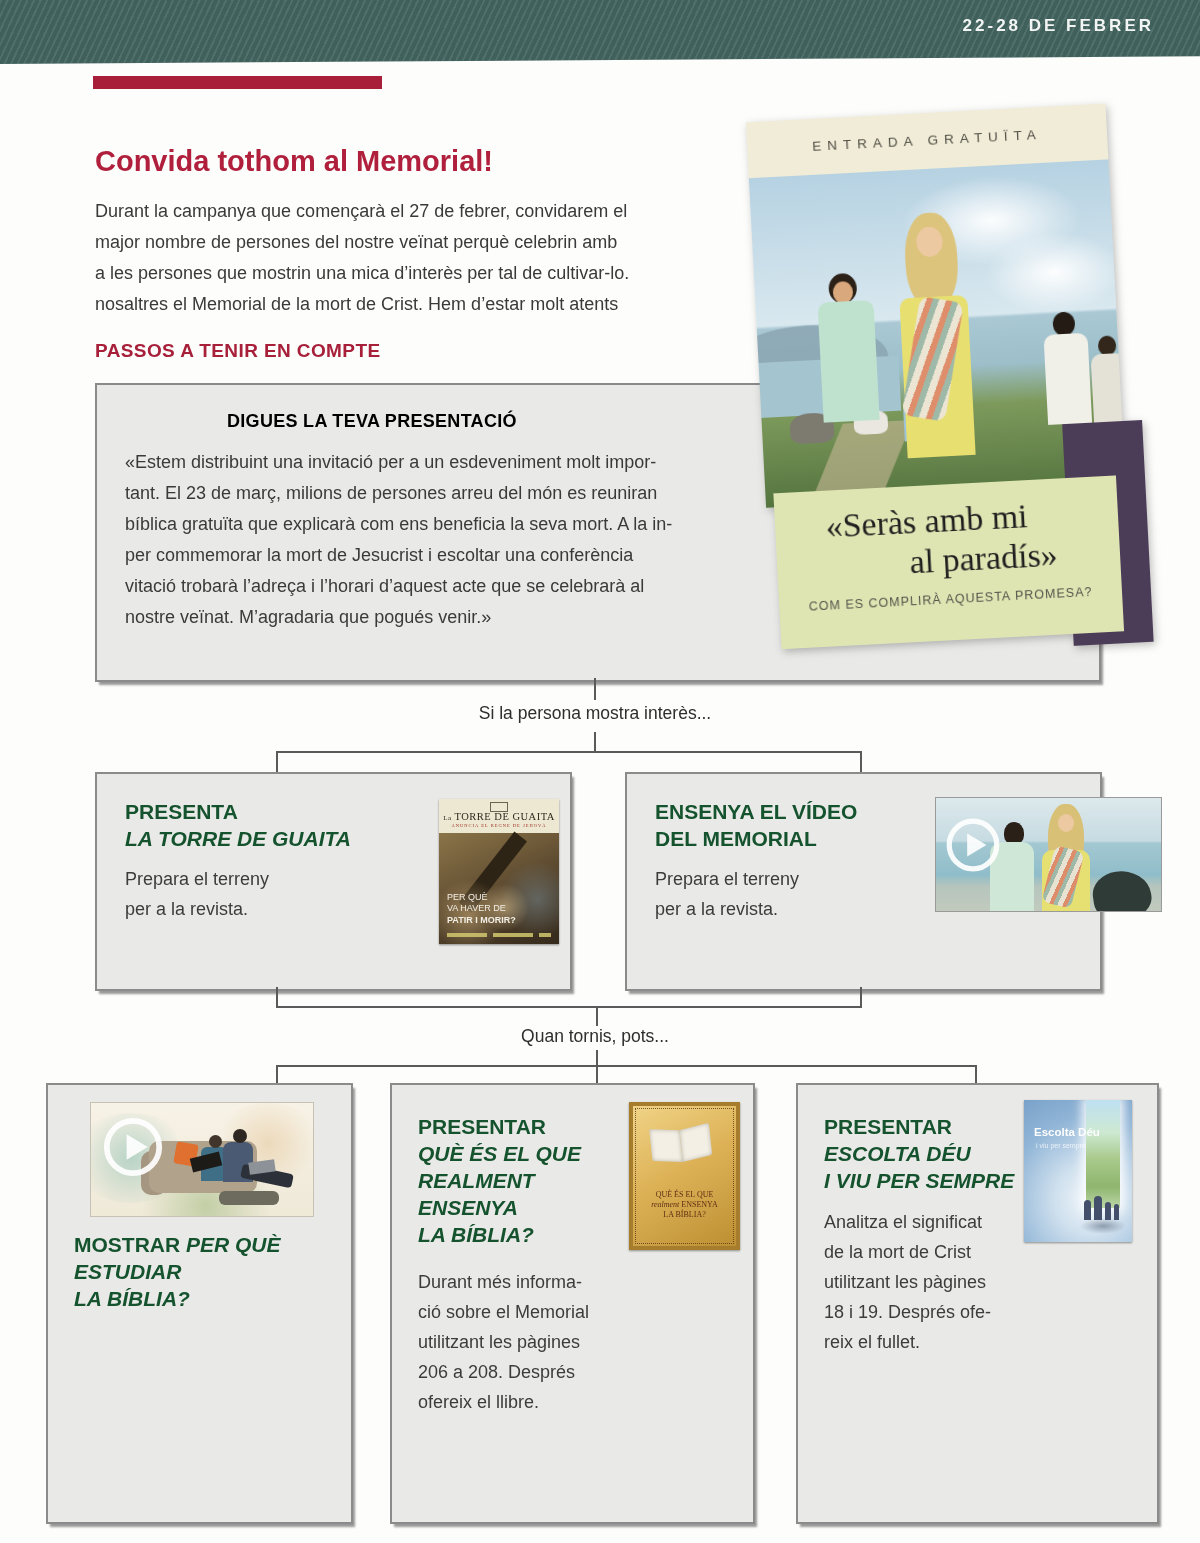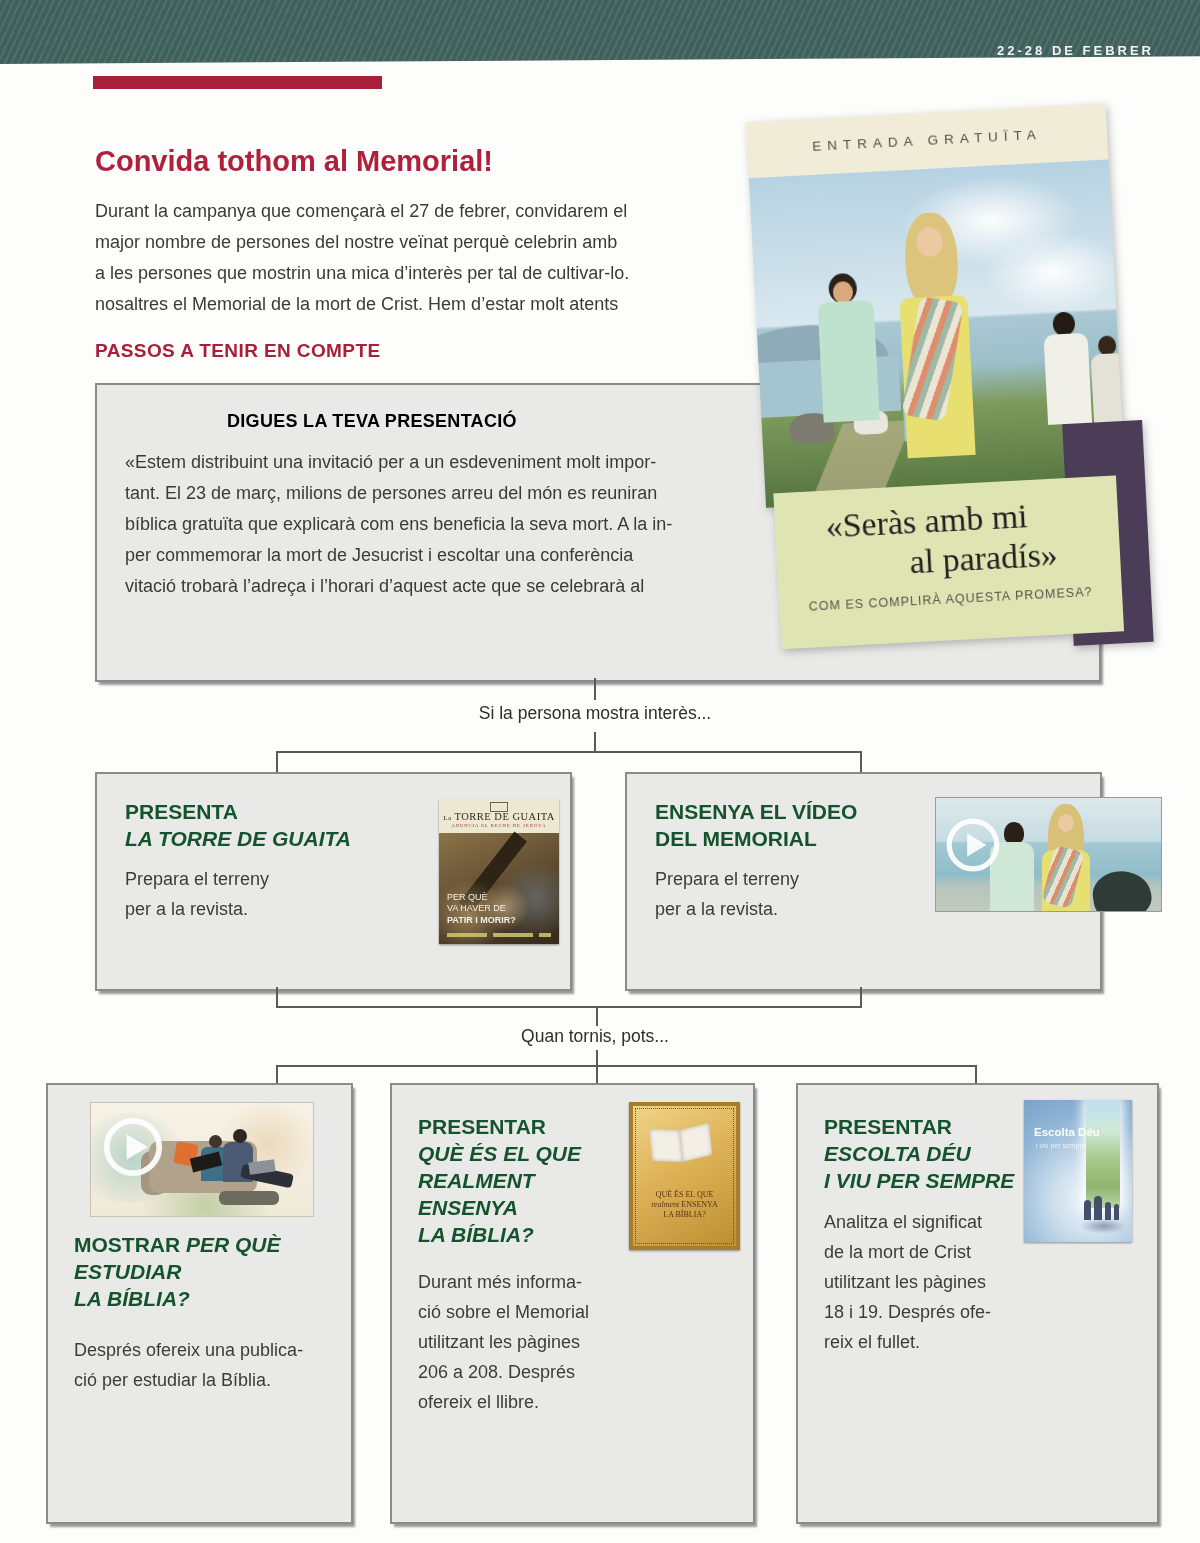--- a/index.html
+++ b/index.html
@@ -4,21 +4,21 @@
 <style>
   html,body{margin:0;padding:0;background:#ffffff;}
   .page{position:relative;width:1200px;height:1543px;background:#fdfdfc;overflow:hidden;
         font-family:"Liberation Sans",sans-serif;color:#3c3c3c;}
 
   
   .banner{position:absolute;left:0;top:0;width:1200px;height:64px;background:#40615b;
           background-image:repeating-linear-gradient(115deg,rgba(255,255,255,0.09) 0 2px,transparent 2px 6px);
           clip-path:polygon(0 0,100% 0,100% 88%,0 100%);}
   .banner-date{position:absolute;right:46px;top:16px;color:#f3f5f4;font-weight:bold;
-               font-size:13px;letter-spacing:3px;margin-top:27px;}
+               font-size:17px;letter-spacing:3px;}
   .red-bar{position:absolute;left:93px;top:76px;width:289px;height:13px;background:#a81f3a;}
 
   
   .title{position:absolute;left:95px;top:126px;font-size:29px;font-weight:bold;color:#b01f3c;}
   .intro{position:absolute;left:95px;top:196px;font-size:18px;line-height:31px;color:#3a3a3a;}
   .section-label{position:absolute;left:95px;top:340px;font-size:19px;font-weight:bold;
                  color:#a81f3a;letter-spacing:0.4px;}
 
   
   .gbox{position:absolute;background:#e9e9e7;border:2px solid #8b8b8b;
@@ -173,20 +173,21 @@
   <div class="section-label">PASSOS A TENIR EN COMPTE</div>
 
   <div class="gbox main-box">
     <div class="main-box-h">DIGUES LA TEVA PRESENTACIÓ</div>
     <div class="script">
       <div>«Estem distribuint una invitació per a un esdeveniment molt impor-</div>
       <div>tant. El 23 de març, milions de persones arreu del món es reuniran</div>
       <div>bíblica gratuïta que explicarà com ens beneficia la seva mort. A la in-</div>
       <div>per commemorar la mort de Jesucrist i escoltar una conferència</div>
       <div>vitació trobarà l’adreça i l’horari d’aquest acte que se celebrarà al</div>
+      <div>nostre veïnat. M’agradaria que pogués venir.»</div>
     </div>
   </div>
 
   <div class="inv-card">
     <div class="inv-photo">
       <div class="inv-cloud" style="left:150px;top:10px;width:180px;height:90px;"></div>
       <div class="inv-cloud" style="left:230px;top:70px;width:140px;height:80px;"></div>
       <div class="inv-mount"></div>
       <div class="inv-sea"></div>
       <div class="inv-path"></div>
@@ -326,24 +327,20 @@
           <circle cx="50" cy="50" r="41" fill="none" stroke="#ffffff" stroke-width="9"></circle>
           <polygon points="40,30 73,50 40,70" fill="#ffffff"></polygon>
         </svg>
       </div>
     </div>
     <div class="teal-h" style="position:absolute;left:26px;top:146px;">
       <div><span>MOSTRAR</span> <span class="it">PER QUÈ</span></div>
       <div class="it">ESTUDIAR</div>
       <div class="it">LA BÍBLIA?</div>
     </div>
-    <div class="box-body" style="position:absolute;left:26px;top:250px;">
-      <div>Després ofereix una publica-</div>
-      <div>ció per estudiar la Bíblia.</div>
-    </div>
   </div>
 
   <div class="gbox" style="left:390px;top:1083px;width:361px;height:437px;">
     <div class="teal-h" style="position:absolute;left:26px;top:28px;">
       <div>PRESENTAR</div>
       <div class="it">QUÈ ÉS EL QUE</div>
       <div class="it">REALMENT</div>
       <div class="it">ENSENYA</div>
       <div class="it">LA BÍBLIA?</div>
     </div>

